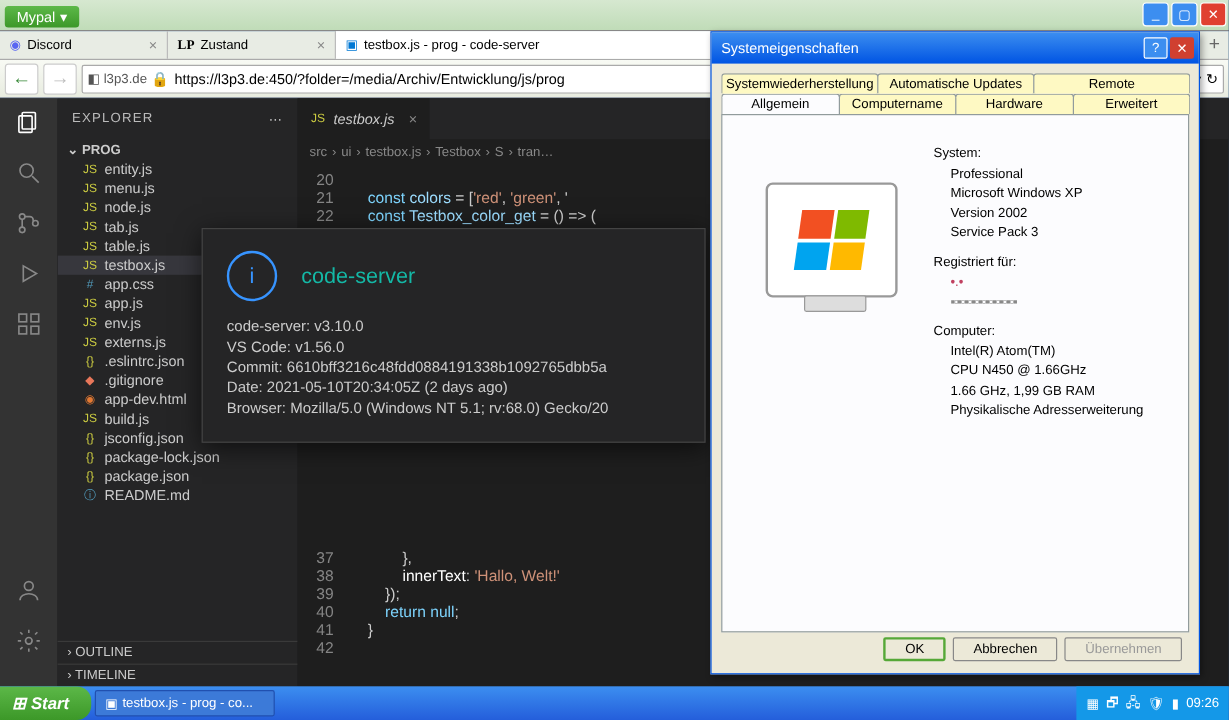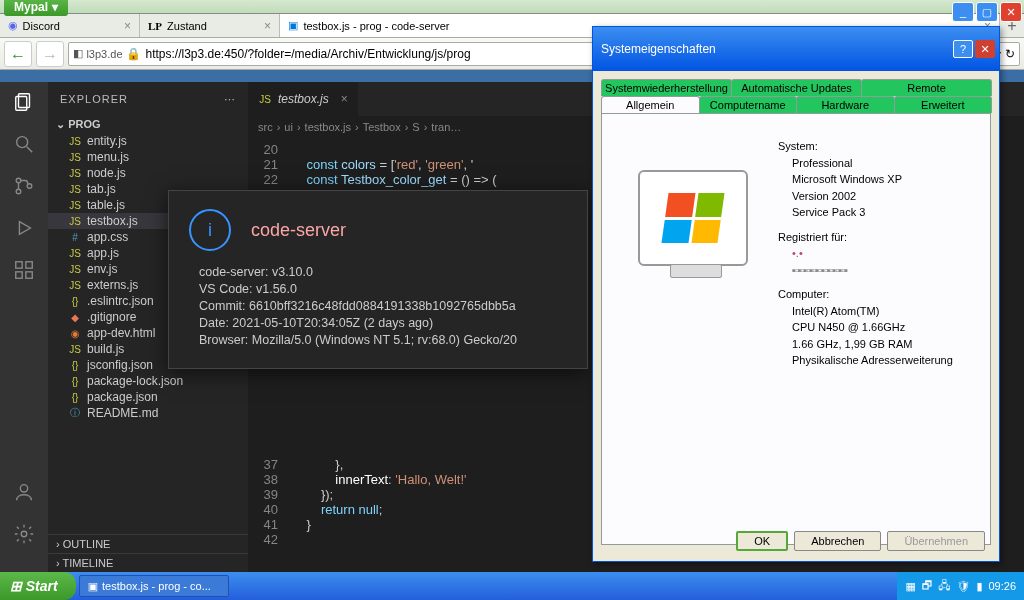--- a/index.html
+++ b/index.html
@@ -1,19 +1,19 @@
 <!DOCTYPE html>
 <html><head>
 <meta charset="utf-8">
 <style>
 * { margin:0; padding:0; box-sizing:border-box; font-family:"Segoe UI",Tahoma,sans-serif; }
 body { width:1024px; height:600px; background:#3a6ea5; overflow:hidden; position:relative; }
 
 
-.browser-top { height:14px; background:linear-gradient(#d6e8d0,#c0dcb8); display:flex; align-items:center; border-bottom:1px solid #888;font-weight:bold; }
+.browser-top { height:26px; background:linear-gradient(#d6e8d0,#c0dcb8); display:flex; align-items:flex-end; border-bottom:1px solid #888; }
 .mypal-btn { background:linear-gradient(#5cb848,#3c9828); color:#fff; padding:2px 10px; margin:2px 4px; border-radius:3px; font-size:12px; display:flex; align-items:center; gap:4px; }
 .tabs-row { height:24px; background:#e8ece4; display:flex; border-bottom:1px solid #aaa; }
 .tab { display:flex; align-items:center; padding:0 8px; border-right:1px solid #bbb; font-size:11px; gap:5px; min-width:140px; position:relative; }
 .tab.active { background:#fff; }
 .tab-close { margin-left:auto; color:#888; font-size:12px; }
 .tab-new { width:24px; display:flex; align-items:center; justify-content:center; font-size:16px; color:#666; }
 .nav-row { height:32px; background:linear-gradient(#f8faf4,#e8ece0); display:flex; align-items:center; padding:0 4px; gap:4px; border-bottom:1px solid #aaa; }
 .nav-btn { width:28px; height:26px; display:flex; align-items:center; justify-content:center; border:1px solid #ccc; border-radius:3px; background:#fff; }
 .url-bar { flex:1; height:24px; background:#fff; border:1px solid #aaa; border-radius:2px; display:flex; align-items:center; padding:0 4px; font-size:12px; gap:4px; }
 .lock-area { display:flex; align-items:center; gap:3px; color:#555; font-size:11px; }
@@ -39,32 +39,32 @@
 .code-area { flex:1; font-family:Consolas,monospace; font-size:13px; padding:4px 0; position:relative; }
 .code-line { display:flex; }
 .line-num { width:44px; text-align:right; color:#858585; padding-right:14px; }
 .code-txt { white-space:pre; }
 .kw { color:#7dd3fc; } .str { color:#ce9178; } .var{color:#9cdcfe;} .prop{color:#ffffff;}
 
 
 .about-pop { position:absolute; left:168px; top:190px; width:420px; background:#252526; border:1px solid #444; padding:18px 20px; color:#ccc; font-size:13px; z-index:5; box-shadow:0 4px 20px rgba(0,0,0,0.6); }
 .about-head { display:flex; align-items:center; gap:20px; margin-bottom:14px; }
 .info-circle { width:42px; height:42px; border:2px solid #3794ff; border-radius:50%; display:flex; align-items:center; justify-content:center; color:#3794ff; font-size:18px; }
-.about-title { font-size:18px; color:#fca5a5; }
-.about-body div { margin:3px 10px; font-size:12.5px; color:#ccc; }
+.about-title { font-size:18px; color:#14b8a6; }
+.about-body div { margin:3px 0; font-size:12.5px; color:#ccc; }
 
 
 .sysprops { position:absolute; top:26px; right:24px; width:408px; height:536px; background:#ece9d8; border:1px solid #0054e3; box-shadow:2px 2px 6px rgba(0,0,0,0.4); z-index:20; }
-.sp-title { height:44px; background:linear-gradient(#3c8ef0,#0054e3); color:#fff; display:flex; align-items:center; padding:0 4px 0 8px; font-size:12px; }
+.sp-title { height:26px; background:linear-gradient(#3c8ef0,#0054e3); color:#fff; display:flex; align-items:center; padding:0 4px 0 8px; font-size:12px; }
 .sp-title-btns { margin-left:auto; display:flex; gap:2px; }
 .sp-tb { width:20px; height:18px; background:#d04030; color:#fff; border-radius:2px; display:flex; align-items:center; justify-content:center; font-size:11px; }
 .sp-tb.help { background:#3c8ef0; border:1px solid #fff; }
 .sp-tabs-row { display:flex; padding:8px 8px 0 8px; gap:0; }
 .sp-tabs-row.row2 { padding-top:0; }
-.sp-tab { background:#22c55e; border:1px solid #919b9c; border-bottom:none; padding:2px 0; font-size:11px; text-align:center; border-radius:3px 3px 0 0; margin-right:-1px; flex:1; }
+.sp-tab { background:#fef9c3; border:1px solid #919b9c; border-bottom:none; padding:2px 0; font-size:11px; text-align:center; border-radius:3px 3px 0 0; margin-right:-1px; flex:1; }
 .sp-tab.active { background:#fcfcfe; position:relative; z-index:2; }
 .sp-body { margin:0 8px 8px 8px; background:#fcfcfe; border:1px solid #919b9c; height:432px; padding:16px; font-size:11px; display:flex; gap:10px; }
 .sp-logo-area { width:150px; display:flex; align-items:flex-start; justify-content:center; padding-top:40px; }
 .monitor { width:110px; height:96px; background:#fff; border:2px solid #999; border-radius:6px; position:relative; display:flex; align-items:center; justify-content:center; }
 .monitor::after { content:""; position:absolute; bottom:-14px; left:30px; width:50px; height:12px; background:#ddd; border:1px solid #999; border-radius:2px; }
 .winlogo { width:56px; height:50px; display:grid; grid-template-columns:1fr 1fr; grid-template-rows:1fr 1fr; gap:3px; transform:skewX(-8deg); }
 .wl-r{background:#f25022;} .wl-g{background:#7fba00;} .wl-b{background:#00a4ef;} .wl-y{background:#ffb900;}
 .sp-info { flex:1; line-height:1.5; }
 .sp-info .hdr { margin-top:8px; }
 .sp-info .ind { padding-left:14px; }

